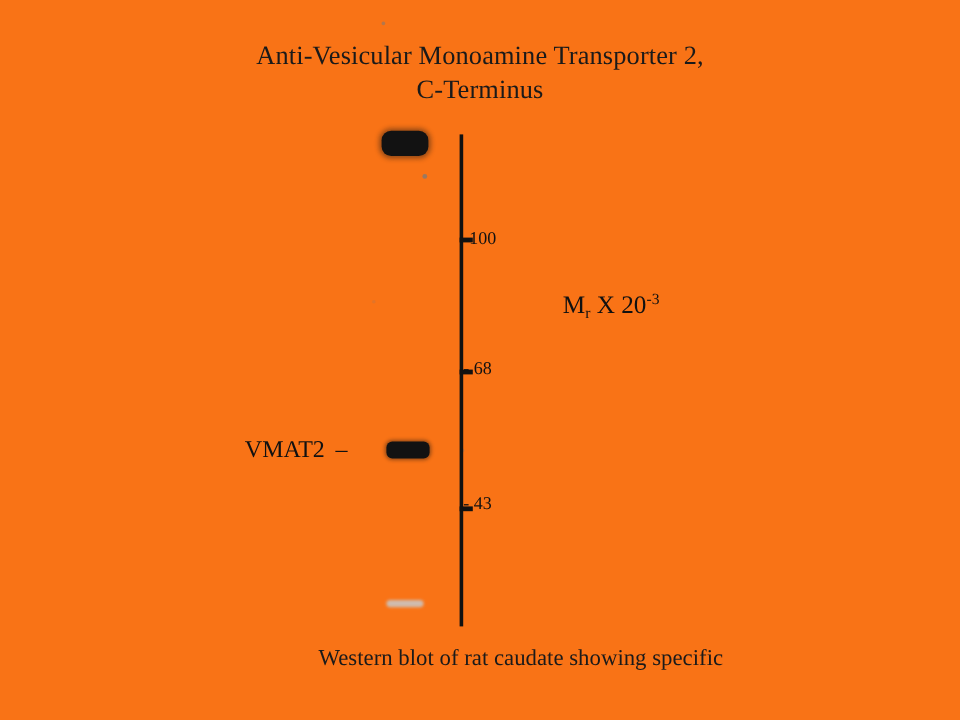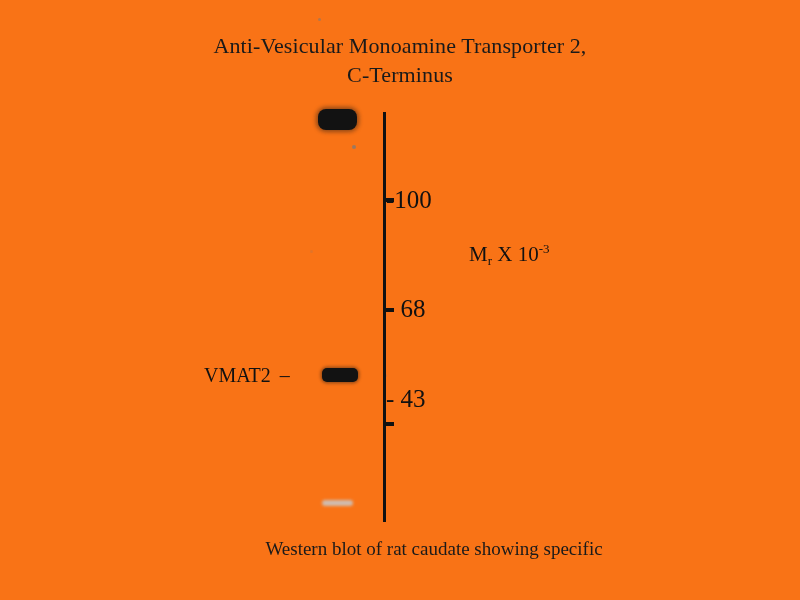--- a/index.html
+++ b/index.html
@@ -97,21 +97,21 @@
   }
   .mw-tick {
     position: absolute;
     left: 383px;
     width: 11px;
     height: 4px;
     background: #111111;
   }
   .mw-label {
     position: absolute;
-    font-size: 25px;
+    font-size: 15px;
     line-height: 21px;
     color: #111111;
     white-space: nowrap;
   }
 
   
   .mr-legend {
     position: absolute;
     left: 469px;
     top: 243px;
@@ -183,23 +183,23 @@
   </div>
 
   <div class="mw-axis"></div>
 
   <div class="mw-tick" style="top:198px;"></div>
   <div class="mw-tick" style="top:308px;"></div>
   <div class="mw-tick" style="top:422px;"></div>
 
   <div class="mw-label" style="left:386px; top:189px;">-100</div>
   <div class="mw-label" style="left:386px; top:298px;">- 68</div>
-  <div class="mw-label" style="left:386px; top:388px;">- 43</div>
-
-  <div class="mr-legend"><span>M</span><sub>r</sub><span> X 10</span><sup>-3</sup></div>
+  <div class="mw-label" style="left:386px; top:410px;">- 43</div>
+
+  <div class="mr-legend"><span>M</span><sub>r</sub><span> X 20</span><sup>-3</sup></div>
 
   <div class="vmat2-annot"><span>VMAT2</span><span class="vmat2-pointer">–</span></div>
 
   <div class="caption">
     <span class="caption-line">Western blot of rat caudate showing specific</span>
   </div>
 
 </div>
 
 </body></html>

